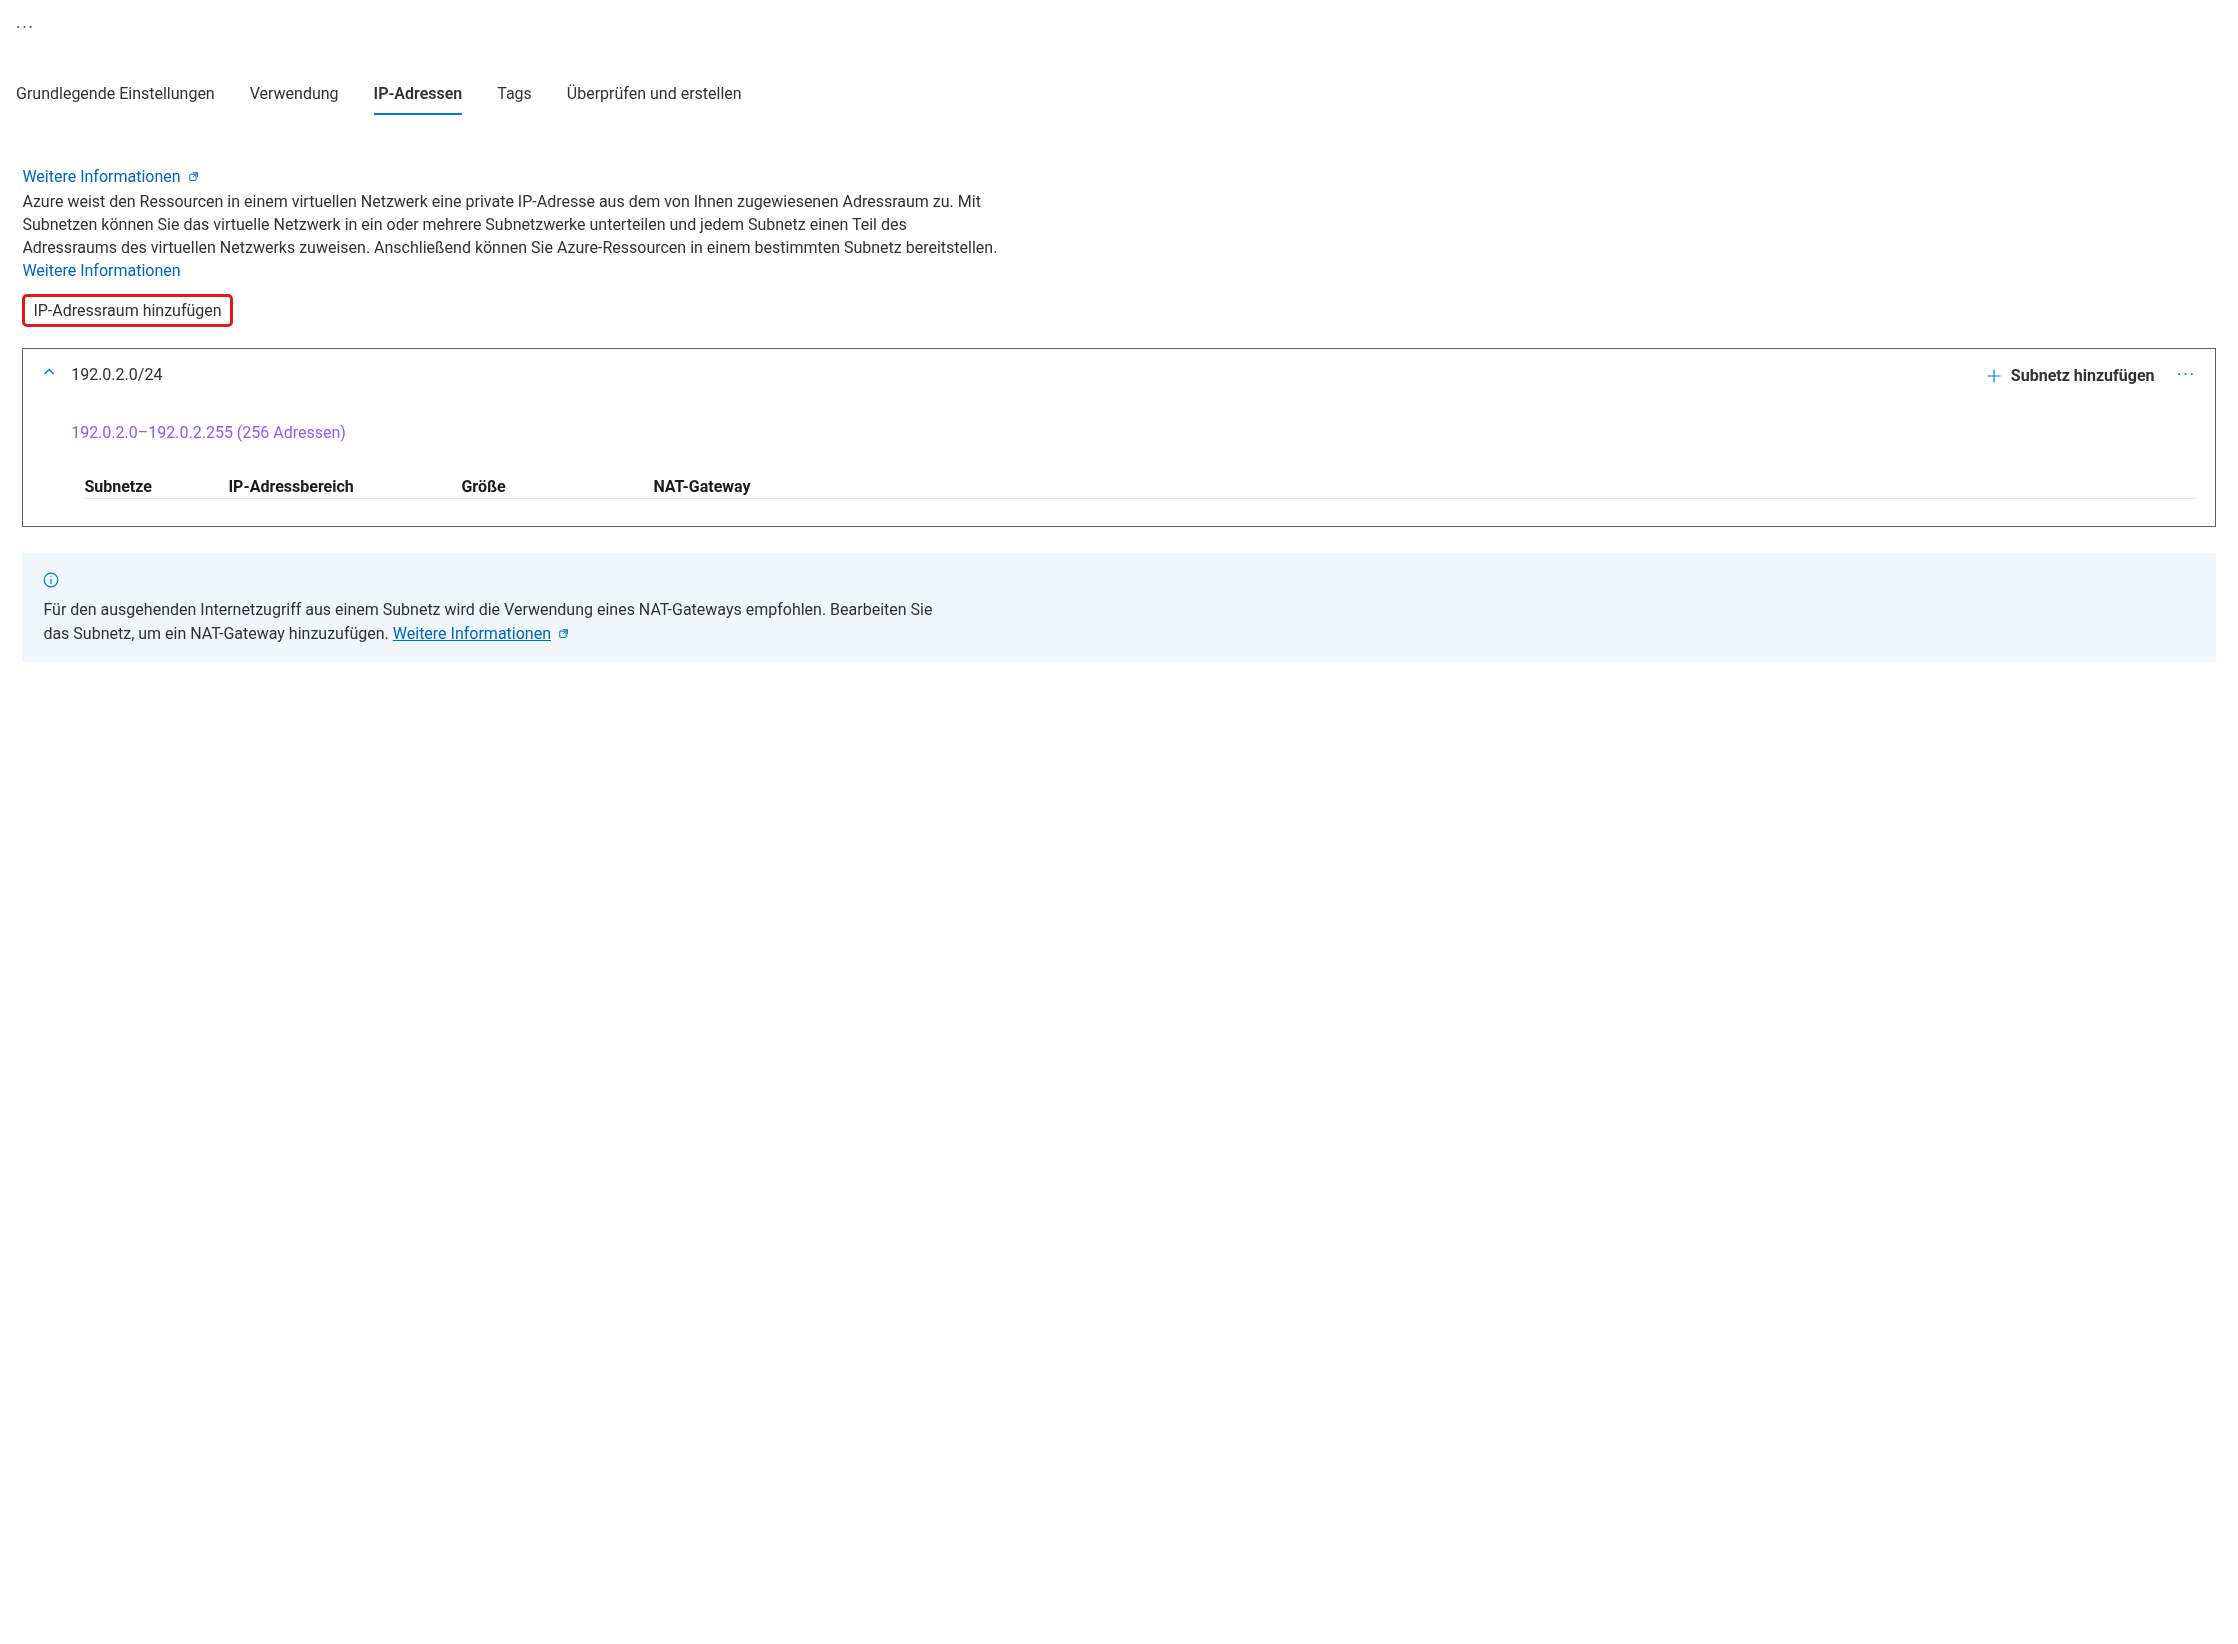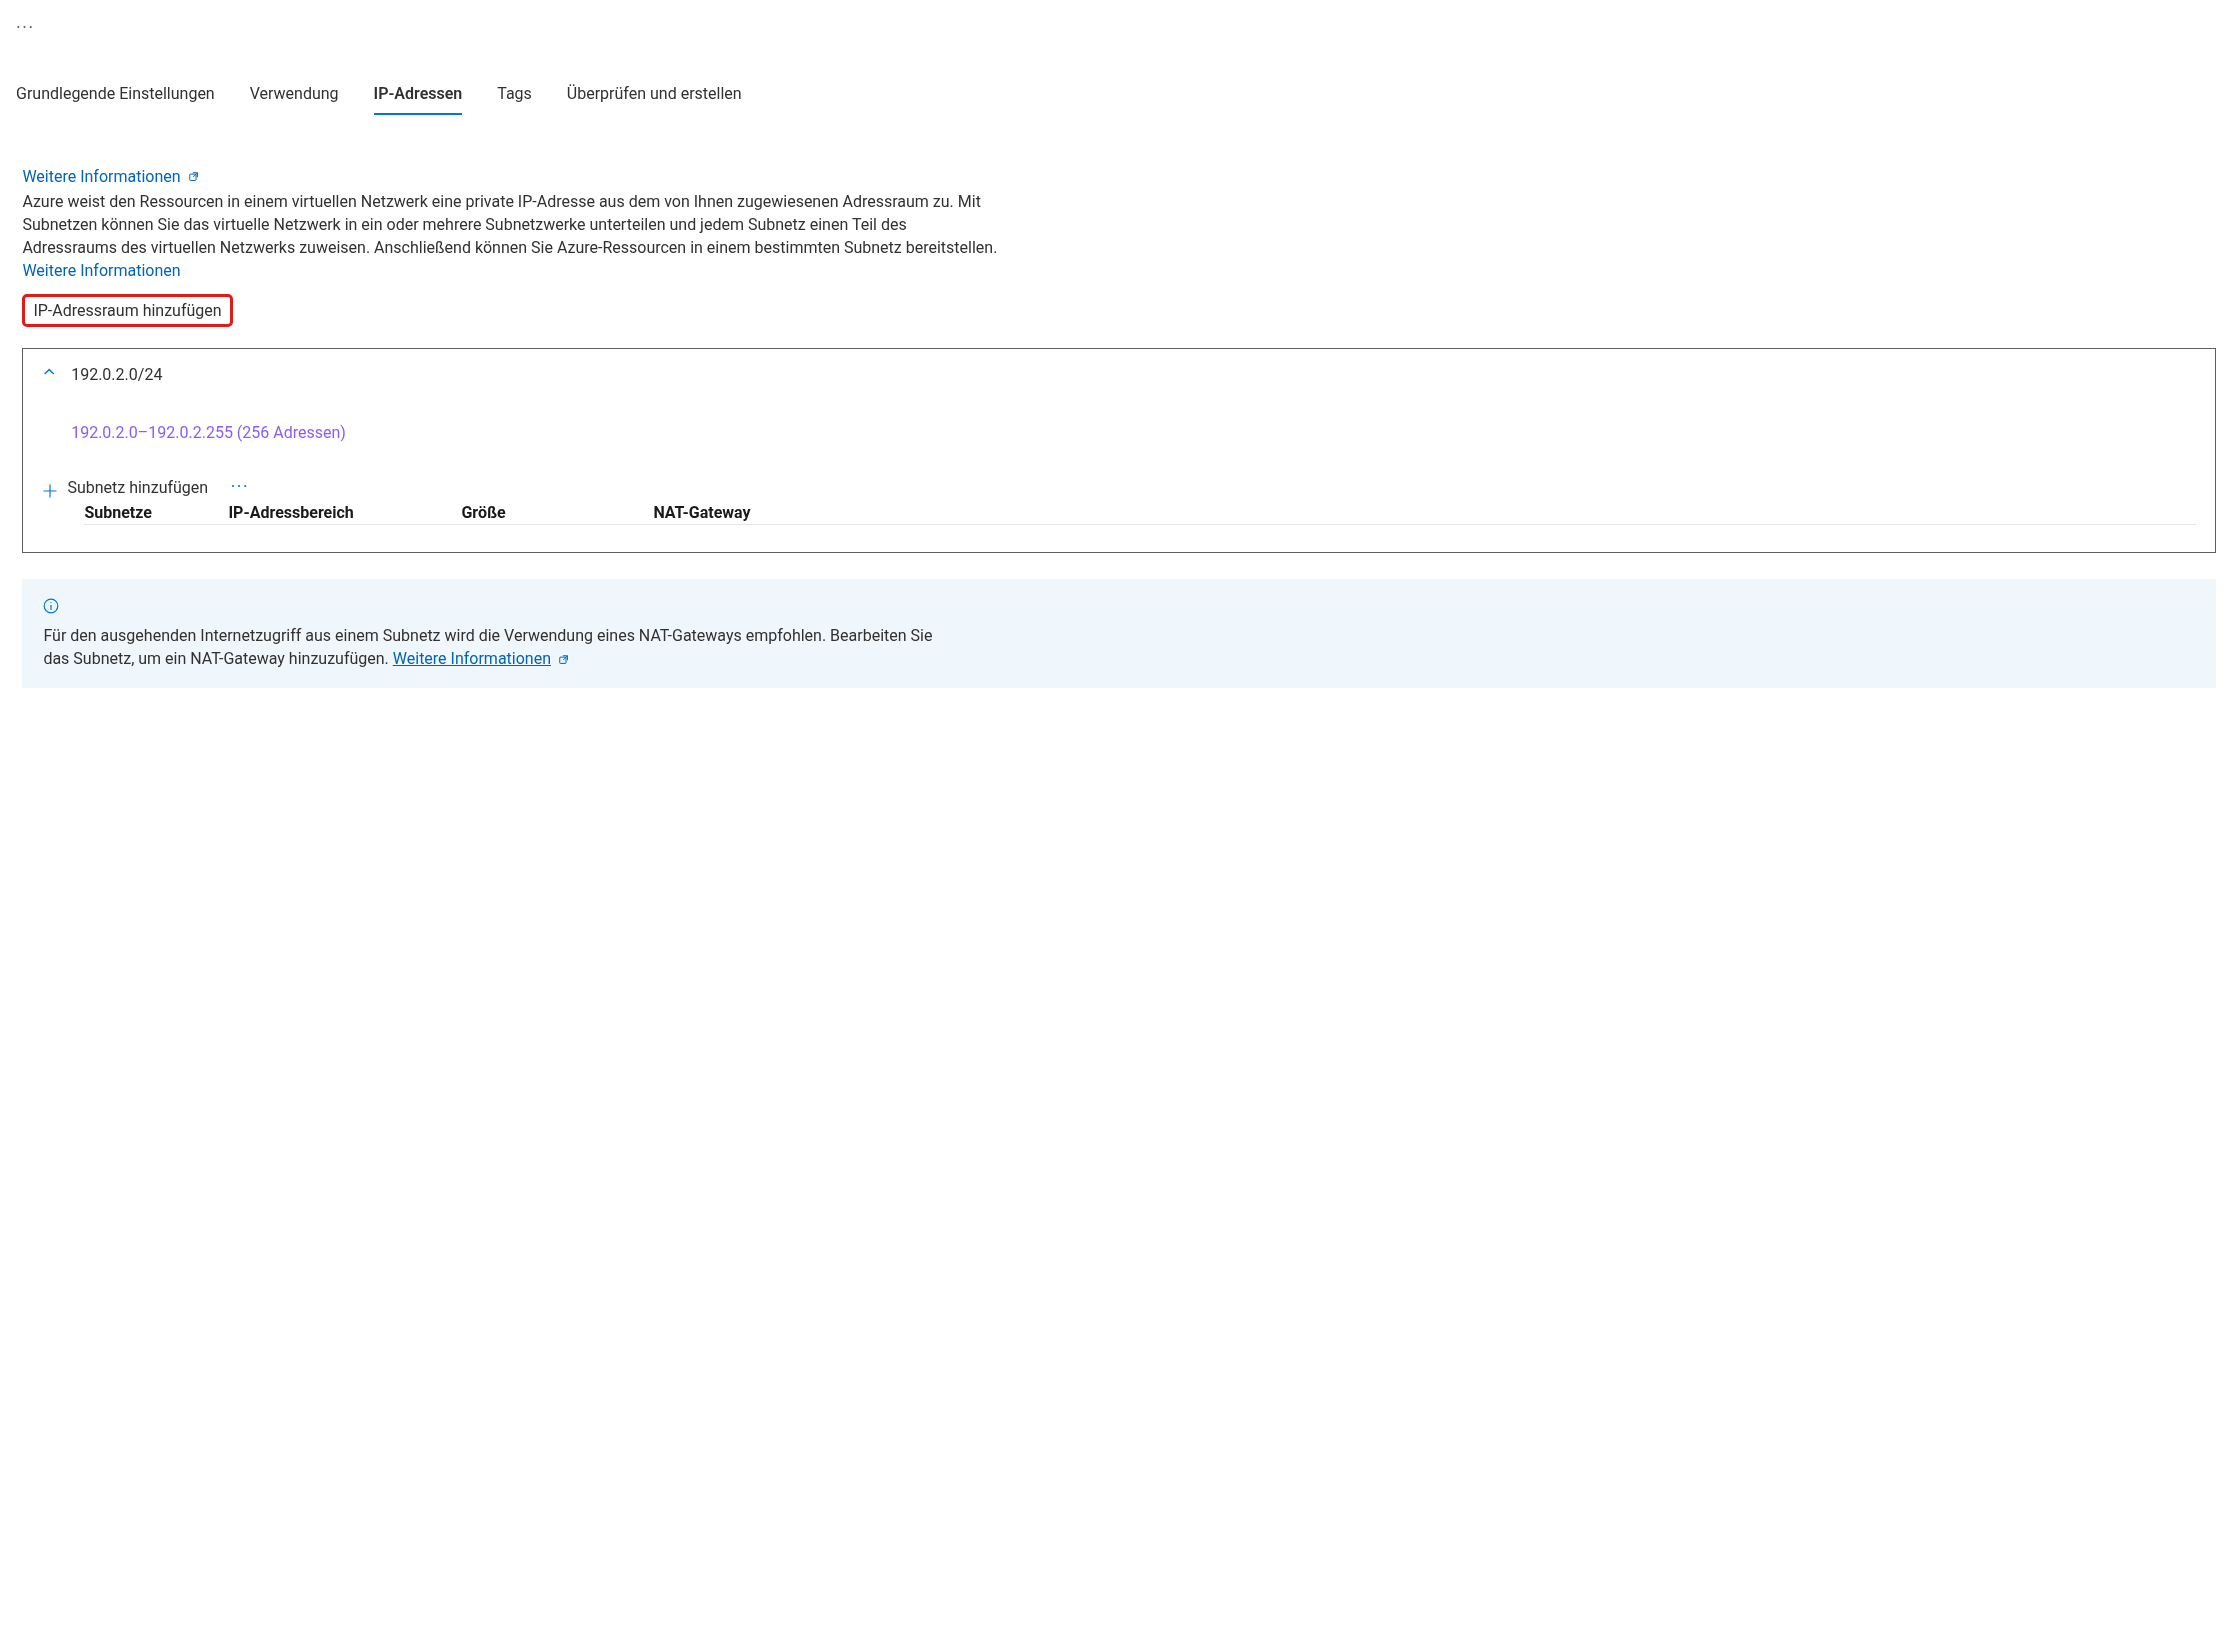--- a/index.html
+++ b/index.html
@@ -78,21 +78,20 @@
   }
   .ip-panel {
     border: 0.8px solid #605e5c;
     margin: 0 6.4px;
     padding: 14.4px 19px 0 19px;
   }
   .ip-panel-top {
     display: flex;
     align-items: flex-start;
     justify-content: space-between;
-    flex-direction: column;
   }
   .ip-left {
     display: flex;
     gap: 14.4px;
     align-items: flex-start;
   }
   .chevron {
     color: #0078d4;
     cursor: pointer;
     padding-top: 1.6px;
@@ -100,25 +99,26 @@
   .ip-title-block { display: flex; flex-direction: column; }
   .ip-cidr { font-size: 16px; color: #323130; margin-bottom: 35px; }
   .ip-range { font-size: 16px; color: #8b5cf6; margin-bottom: 30.5px; }
   .ip-right {
     display: flex;
     align-items: center;
     gap: 22.5px;
   }
   .add-subnet {
     display: flex;
-    align-items: flex-end;
+    align-items: center;
     gap: 9px;
     color: #323130;
     cursor: pointer;
     font-size: 16px;
+    font-weight: bold;
   }
   .plus-icon { color: #0078d4; }
   .panel-more {
     color: #0078d4;
     font-size: 17.6px;
     letter-spacing: 1.6px;
     cursor: pointer;
   }
   .subnet-table {
     margin-left: 42px;

